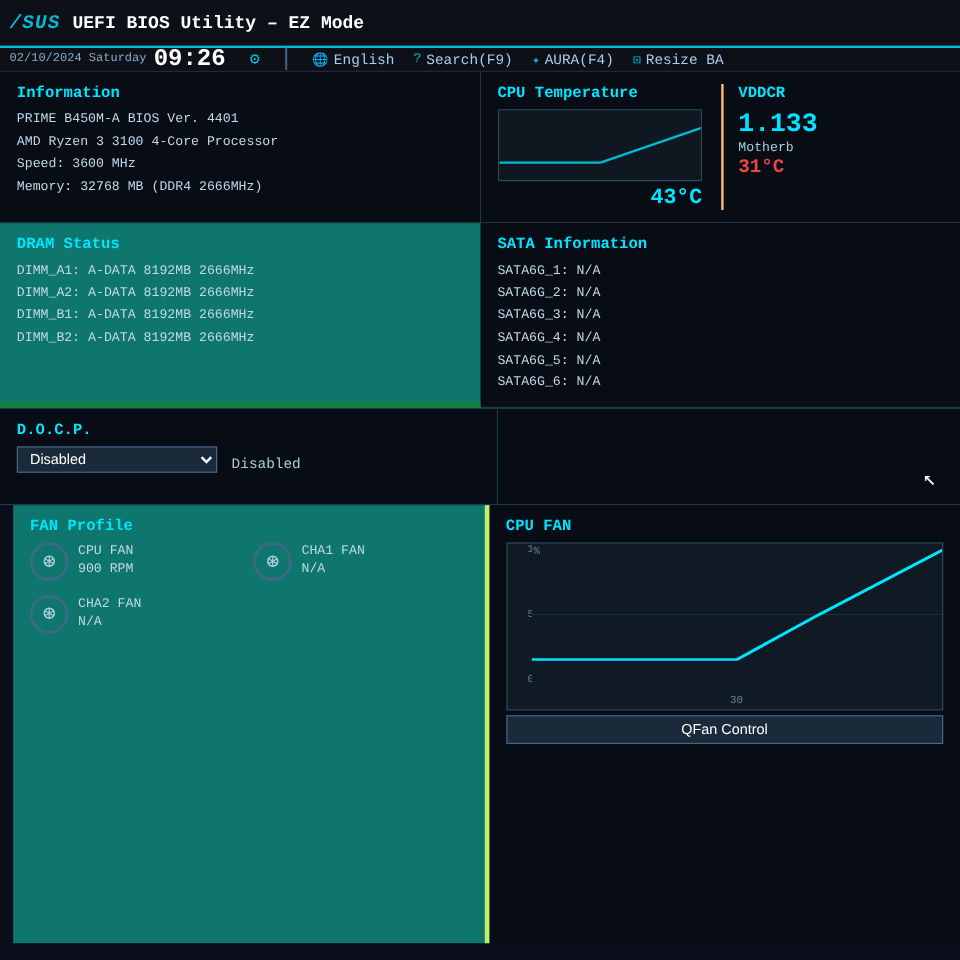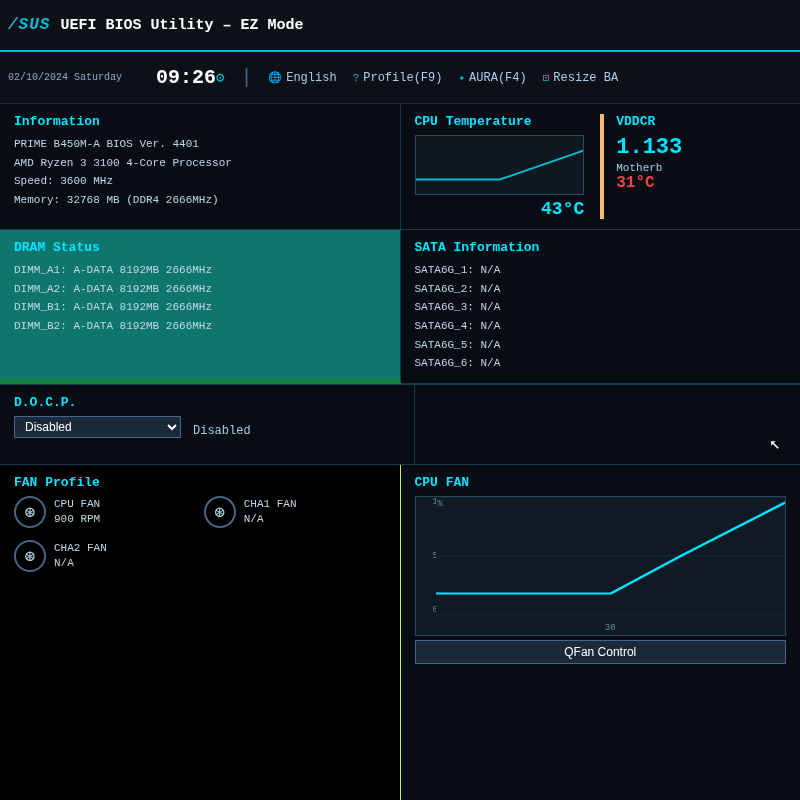--- a/index.html
+++ b/index.html
@@ -12,21 +12,21 @@
       overflow: hidden;
       position: relative;
     }
 
     
     .header {
       background: #0d1117;
       border-bottom: 2px solid #00bcd4;
       display: flex;
       align-items: center;
-      height: 52px;
+      height: 40px;
       padding: 0 8px;
       gap: 10px;
     }
     .asus-logo {
       color: #00bcd4;
       font-weight: bold;
       font-size: 16px;
       font-style: italic;
       letter-spacing: 1px;
     }
@@ -34,41 +34,40 @@
       color: #ffffff;
       font-size: 15px;
       font-weight: bold;
     }
 
     
     .top-bar {
       background: #0d1117;
       display: flex;
       align-items: center;
-      height: 52px;
+      height: 20px;
       padding: 0 8px;
       border-bottom: 1px solid #1a2a3a;
       gap: 16px;
       font-size: 12px;
     }
     .datetime {
       display: flex;
       flex-direction: column;
       line-height: 1.2;
       color: #aaccdd;
     }
     .date-text { font-size: 10px; color: #88aacc; }
     .time-display {
       color: #ffffff;
       font-size: 20px;
       font-weight: bold;
       display: flex;
       align-items: center;
-      gap: 0;
-      margin-left: 28px;
+      gap: 20px;
     }
     .gear-icon { color: #00bcd4; font-size: 14px; }
     .divider-v { color: #446688; font-size: 20px; }
     .nav-item {
       color: #aaccee;
       font-size: 12px;
       display: flex;
       align-items: center;
       gap: 4px;
       cursor: pointer;
@@ -229,21 +228,21 @@
       display: flex;
       flex-direction: column;
     }
     .cpu-temp-header-row {
       display: flex;
       gap: 16px;
     }
     .cpu-temp-left { flex: 1; }
     .vddcr-right {
       flex: 1;
-      border-left: 4px solid #fdba74;
+      border-left: 2px solid #fdba74;
       padding-left: 12px;
     }
 
     .dram-box {
       flex: 1;
       border-right: 1px solid #1a3a4a;
       border-bottom: 5px solid #15803d;
       padding: 10px 14px;
       background: #0f766e;
     }
@@ -266,23 +265,24 @@
       border-bottom: 1px solid #1a3a4a;
       background: #080c14;
     }
 
     .bottom-row-area {
       display: flex;
       flex: 1;
     }
     .fan-profile-box {
       flex: 1;
-      border-right: 1px solid #bef264;
-      padding: 10px 14px;
-      background: #000000;
+      border-right: 4px solid #bef264;
+      padding: 10px 14px;
+      background: #0f766e;
+      margin-left: 11px;
     }
     .fan-chart-box {
       flex: 1;
       padding: 10px 14px;
       background: #080c14;
     }
 
     svg.fan-curve {
       width: 100%;
       height: 100%;
@@ -308,21 +308,21 @@
       <span class="gear-icon">⚙</span>
     </div>
   </div>
   <span class="divider-v">|</span>
   <div class="nav-item">
     <span class="nav-icon">🌐</span>
     <span>English</span>
   </div>
   <div class="nav-item">
     <span class="nav-icon">?</span>
-    <span>Profile(F9)</span>
+    <span>Search(F9)</span>
   </div>
   <div class="nav-item">
     <span class="nav-icon">✦</span>
     <span>AURA(F4)</span>
   </div>
   <div class="nav-item">
     <span class="nav-icon">⊡</span>
     <span>Resize BA</span>
   </div>
 </div>

